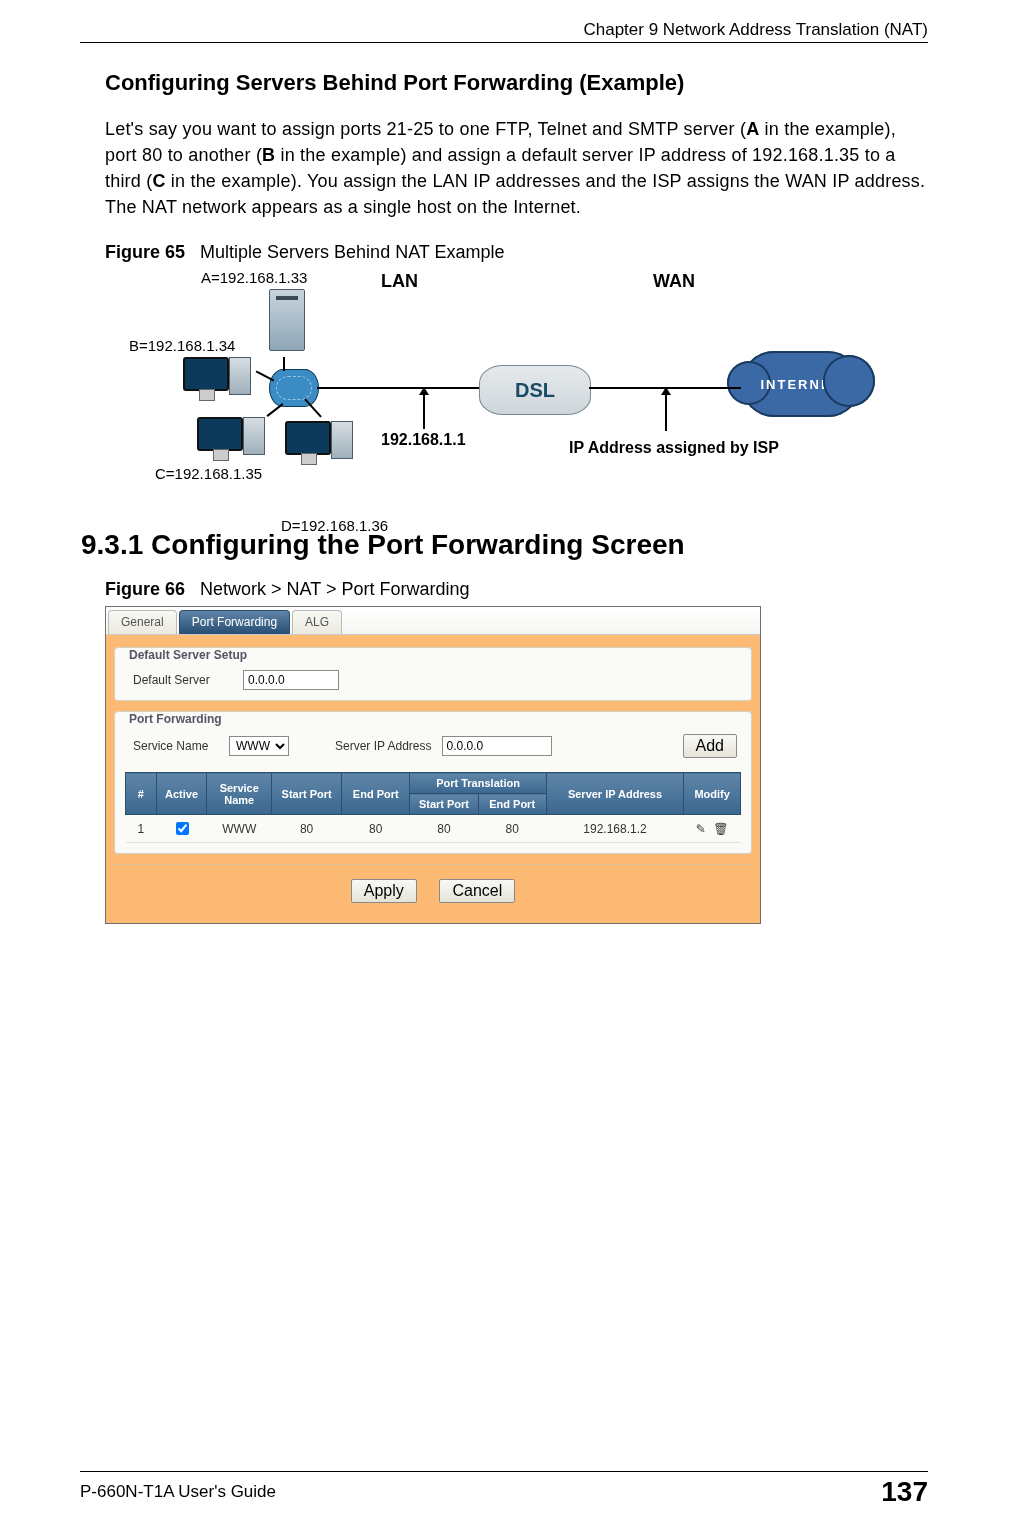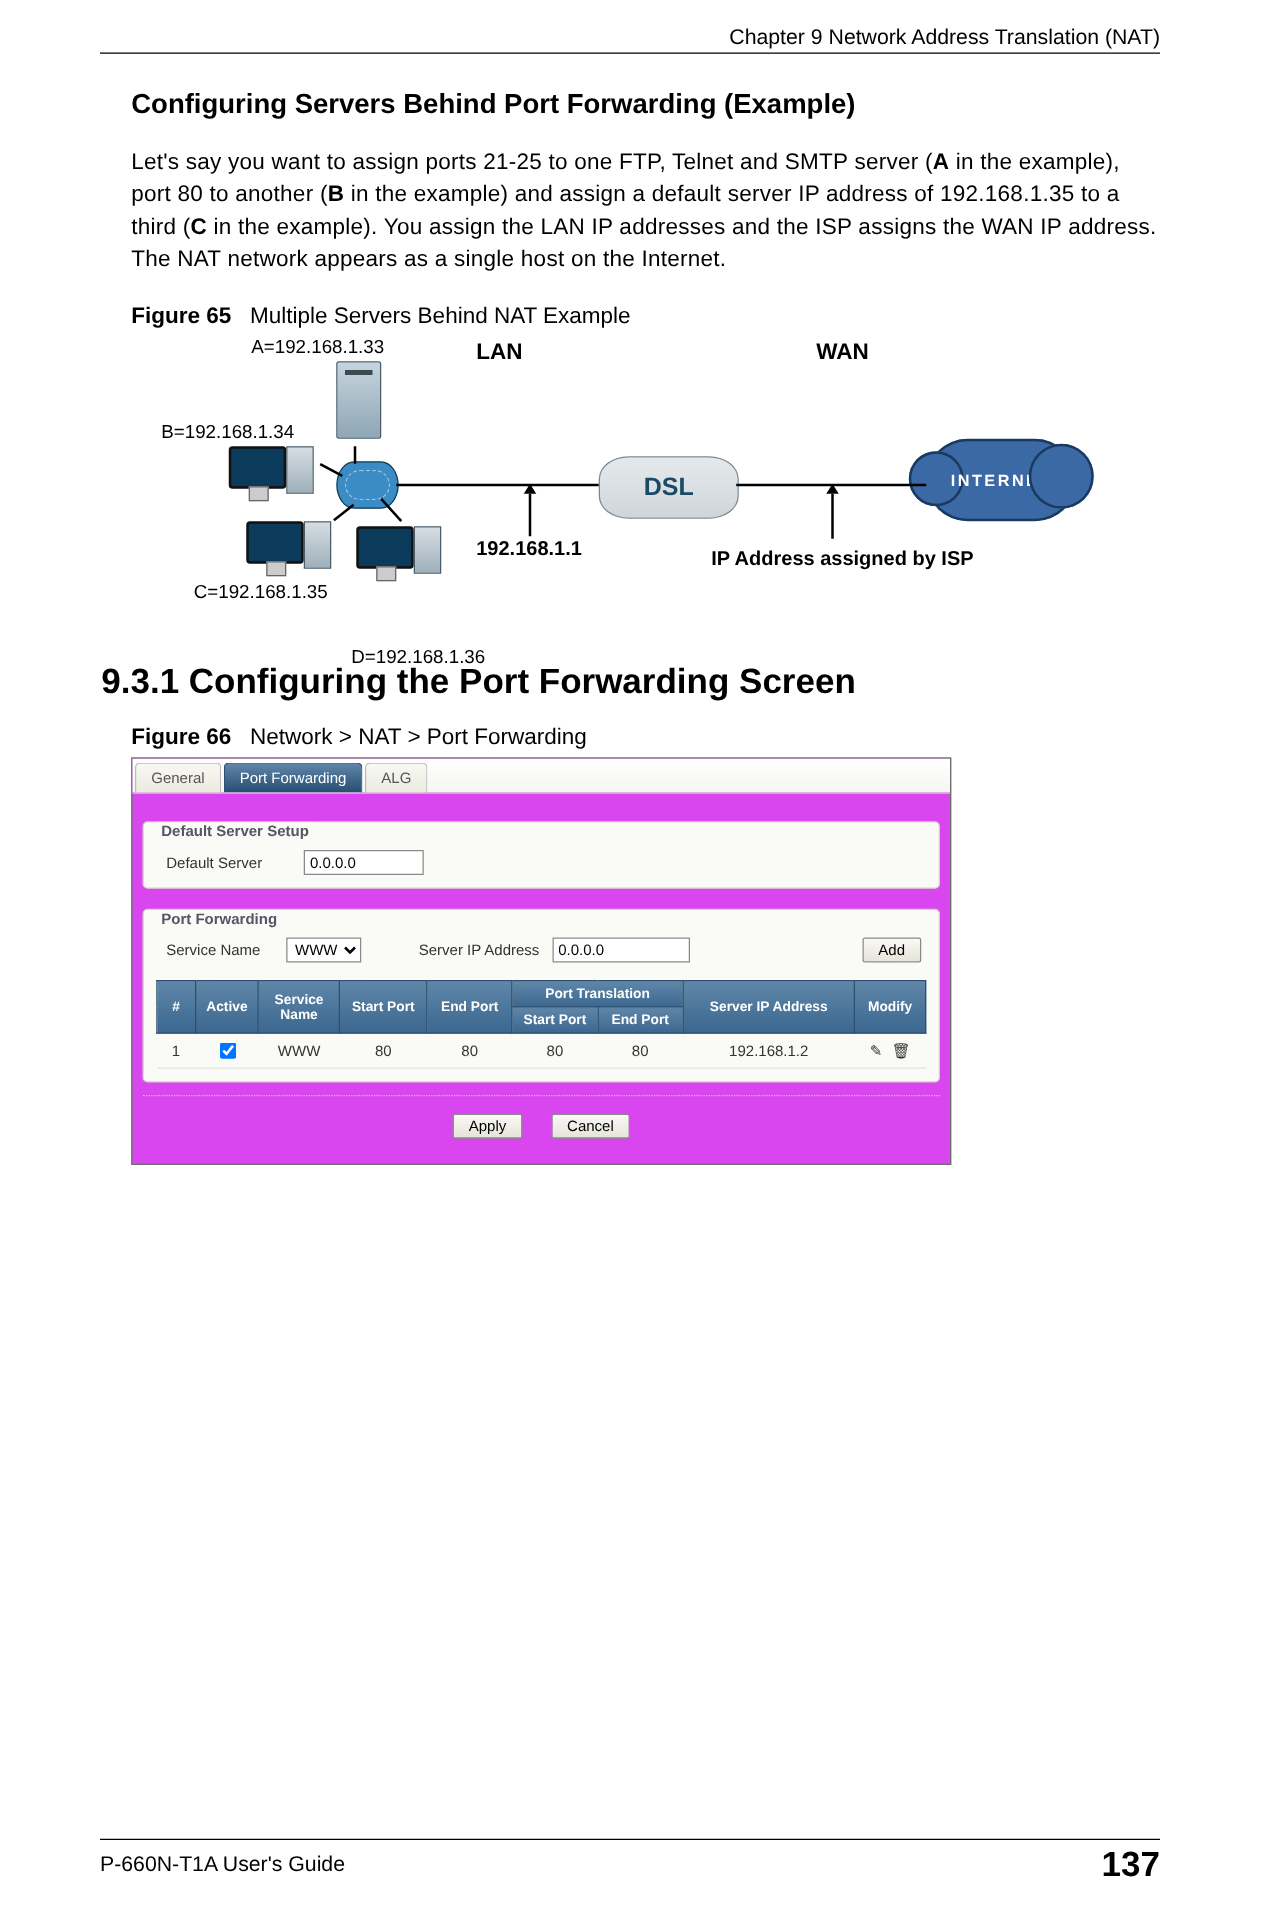--- a/index.html
+++ b/index.html
@@ -166,21 +166,21 @@
   .arrow-up::before{
     content:""; position:absolute; top:-8px; left:-4px;
     border-left:5px solid transparent;
     border-right:5px solid transparent;
     border-bottom:8px solid #000;
   }
   
   .screenshot66 {
     width: 656px;
     border:1px solid #6f6f6f;
-    background:#d946ef;
+    background:#fdba74;
     font-family: Tahoma, Verdana, sans-serif;
     font-size:12px;
     color:#333;
     box-sizing:border-box;
   }
   .ss-tabs {
     display:flex;
     align-items:flex-end;
     background:linear-gradient(#fff,#f5f5f2);
     padding:3px 2px 0 2px;
@@ -200,21 +200,21 @@
     background:linear-gradient(#5f86a8,#274d72);
     color:#fff;
     border-color:#2d4f6e;
   }
   .ss-panel {
     padding:6px 8px 10px 8px;
   }
   .ss-group{
     border:1px solid #d4d2c7;
     border-radius:4px;
-    margin:16px 0 10px 0;
+    margin:6px 0 10px 0;
     background:#fafaf7;
   }
   .ss-group .gtitle{
     font-weight:bold;
     color:#556;
     font-size:12px;
     margin:-9px 0 0 10px;
     background:#fafaf7;
     display:inline-block;
     padding:0 4px;
@@ -235,21 +235,21 @@
   select.ss-sel{
     border:1px solid #8a8a8a;
     font-size:12px;
     background:#fff;
     padding:1px 2px;
   }
   .ss-btn{
     border:1px solid #8a8a8a;
     background:linear-gradient(#f8f8f6,#e6e4d9);
     padding:2px 12px;
-    font-size:12px;
+    font-size:16px;
     border-radius:2px;
   }
   table.ss-table{
     width:100%;
     border-collapse:collapse;
     margin:4px 0 0 0;
   }
   table.ss-table th{
     background:linear-gradient(#5f86a8,#3b678f);
     color:#fff;

